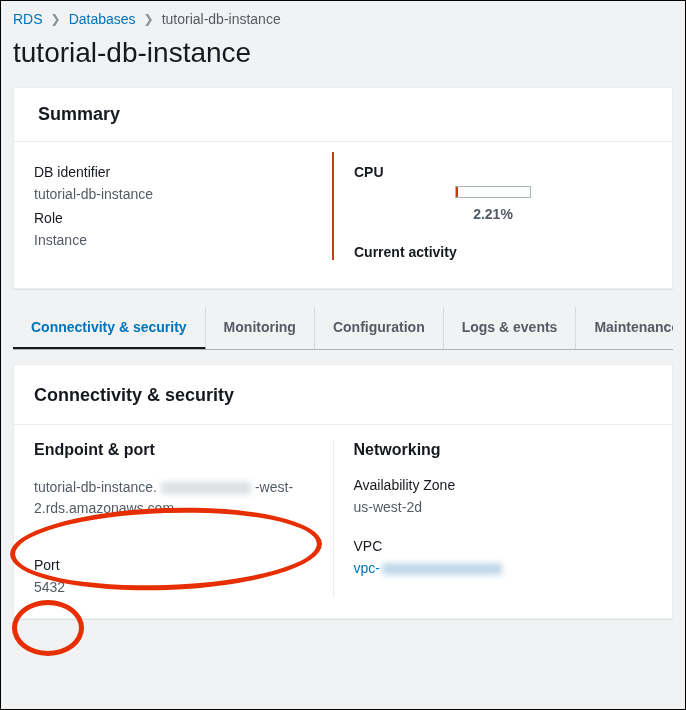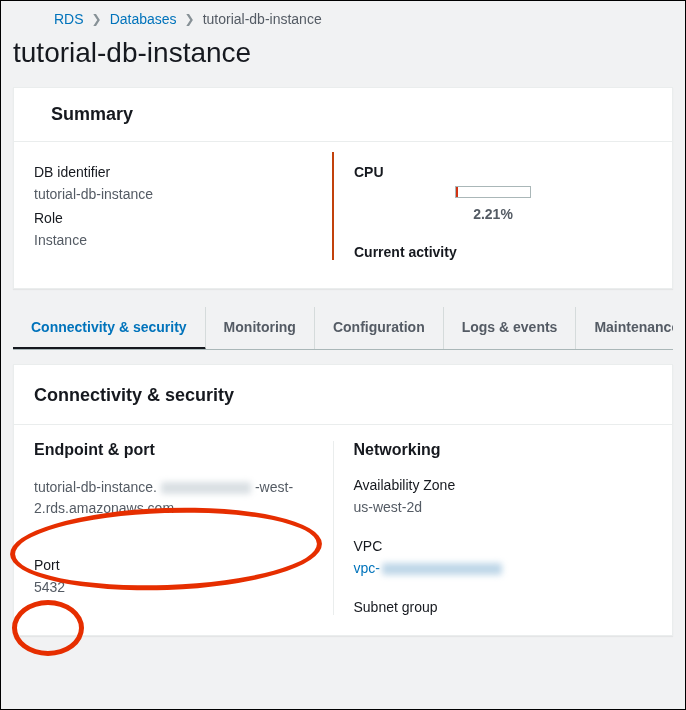--- a/index.html
+++ b/index.html
@@ -16,21 +16,20 @@
   .page {
     padding: 0 12px 12px 12px;
   }
   .breadcrumb {
     font-size: 14px;
     padding: 10px 0 6px 0;
     display: flex;
     align-items: center;
     gap: 8px;
     color: #545b64;
-    margin-left: 41px;
   }
   .breadcrumb a {
     color: #0073bb;
     text-decoration: none;
     cursor: pointer;
   }
   .bc-sep {
     color: #879196;
     font-size: 12px;
   }
@@ -39,21 +38,21 @@
     font-weight: 400;
     margin: 4px 0 18px 0;
   }
   .card {
     background: #fff;
     border: 1px solid #eaeded;
     box-shadow: 0 1px 1px rgba(0,0,0,0.05);
   }
 
   .card-header {
-    padding: 16px 20px 8px 37px;
+    padding: 16px 20px 8px 24px;
     border-bottom: 1px solid #eaeded;
   }
   .card-header h2 {
     font-size: 18px;
     font-weight: 700;
     margin: 0 0 8px 0;
   }
   .summary-body {
     display: flex;
     padding: 10px 20px 28px 20px;
@@ -269,21 +268,20 @@
         <h3>Networking</h3>
 
         <div class="field-label">Availability Zone</div>
         <div class="field-value">us-west-2d</div>
 
         <div class="field-label" style="margin-top:20px">VPC</div>
         <div class="field-value">
           <span class="link">vpc-</span><span class="blur-tail"></span>
         </div>
 
-        <div class="field-label" style="margin-top:20px">Subnet group</div>
       </div>
     </div>
   </div>
 
 </div>
 
 <div class="annot-layer">
   <div class="ellip e1"></div>
   <div class="ellip e2"></div>
 </div>

